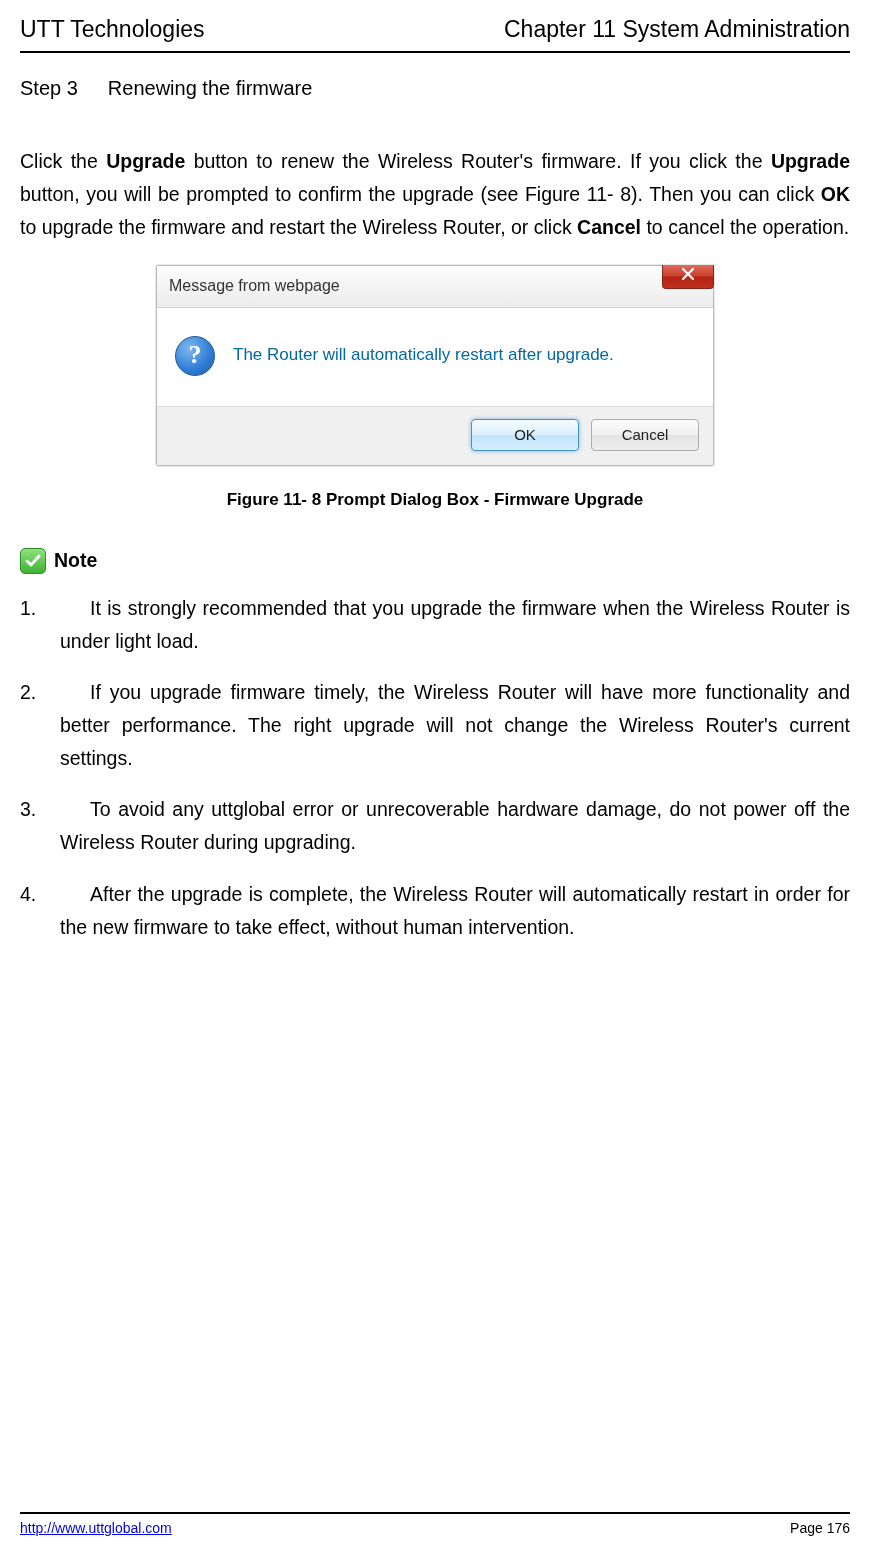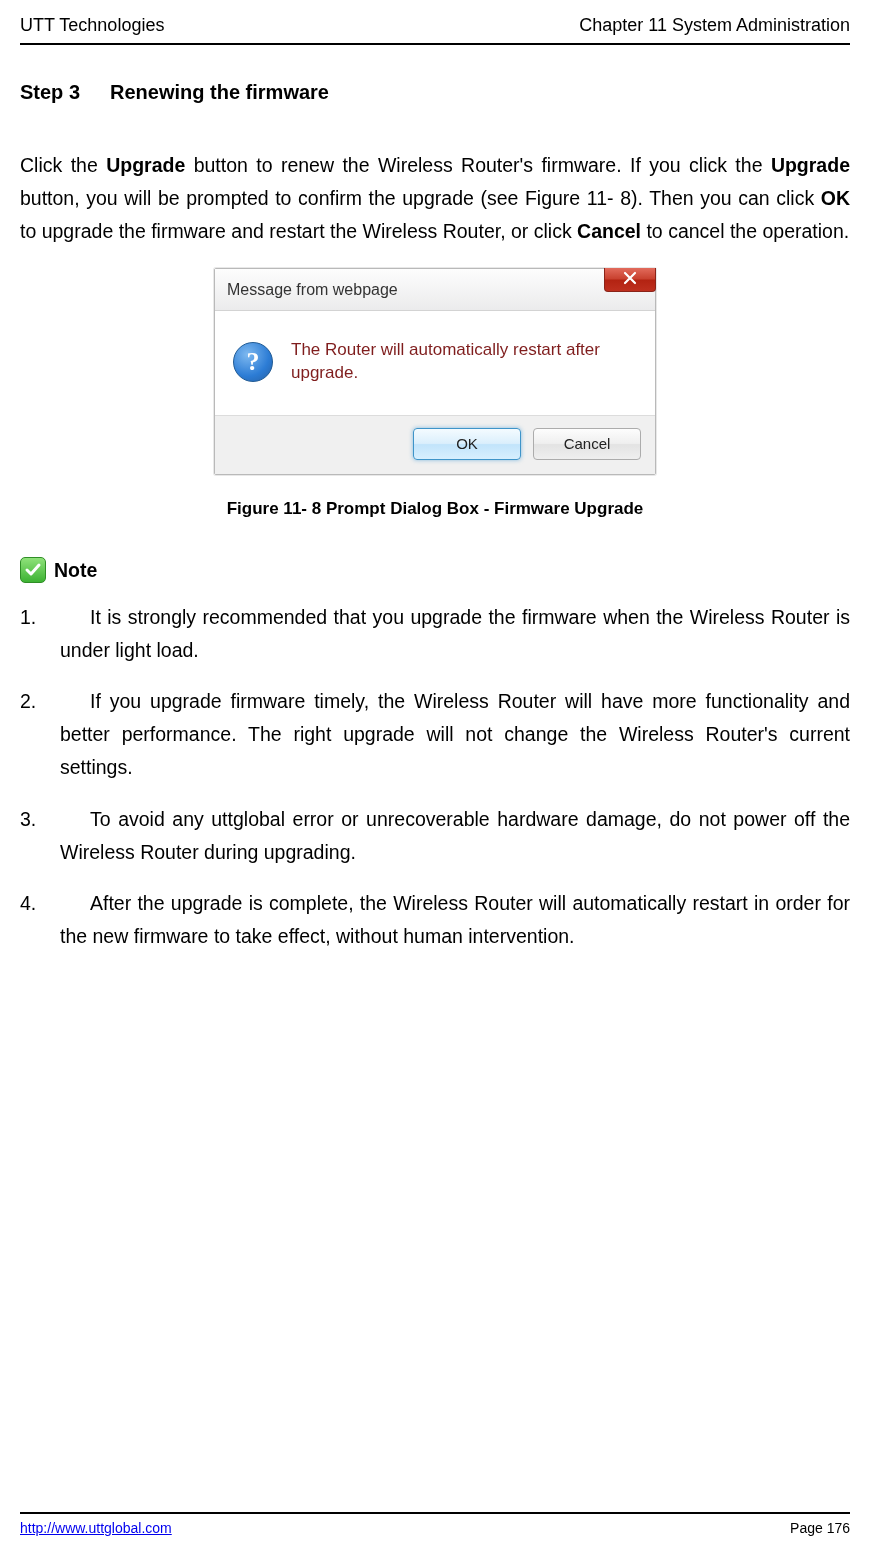--- a/index.html
+++ b/index.html
@@ -14,46 +14,46 @@
       font-size: 19.5px;
       line-height: 1.7;
     }
     .header-row {
       display: flex;
       justify-content: space-between;
       align-items: flex-end;
       padding-top: 10px;
       padding-bottom: 2px;
       border-bottom: 2px solid #000;
-      font-size: 18px;
+      font-size: 23px;
     }
     .header-left { text-align: left; }
     .header-right { text-align: right; }
     .step-heading {
-      margin-top: 30px;
+      margin-top: 18px;
       margin-bottom: 18px;
-      font-weight: bold;
+      font-weight: normal;
       font-size: 20px;
     }
     .step-heading .step-label { margin-right: 30px; }
     .body-para {
       text-align: justify;
       text-justify: inter-word;
       margin-bottom: 10px;
       margin-top: 40px;
     }
     .bold { font-weight: bold; }
     .dialog-wrap {
       display: flex;
       justify-content: center;
       margin-top: 20px;
       margin-bottom: 20px;
     }
     .dialog {
-      width: 442px;
+      width: 558px;
       border: 1px solid #b9b9b9;
       border-radius: 2px;
       box-shadow: 0 0 0 1px #e8e8e8;
       font-family: "Segoe UI", Tahoma, sans-serif;
     }
     .dialog-titlebar {
       position: relative;
       height: 42px;
       background: linear-gradient(#fdfdfd, #ebebec);
       border-bottom: 1px solid #d3d3d3;
@@ -98,21 +98,21 @@
       width: 40px; height: 40px; border-radius: 50%;
       background: radial-gradient(circle at 35% 30%, #7eb9f0, #2c7cd5 60%, #265fa2);
       border: 1px solid #1f5a94;
       display:flex; align-items:center; justify-content:center;
       color:#fff; font-weight:bold; font-size:26px;
       font-family: Georgia, serif;
     }
     .dialog-text {
       font-size: 17px;
       line-height: 1.35;
-      color: #7f1d1d;
+      color: #0369a1;
     }
     .dialog-actions {
       background: #f0f0f0;
       border-top: 1px solid #dcdcdc;
       padding: 12px 14px 14px 0;
       display: flex;
       justify-content: flex-end;
       gap: 12px;
     }
     .dlg-btn {

